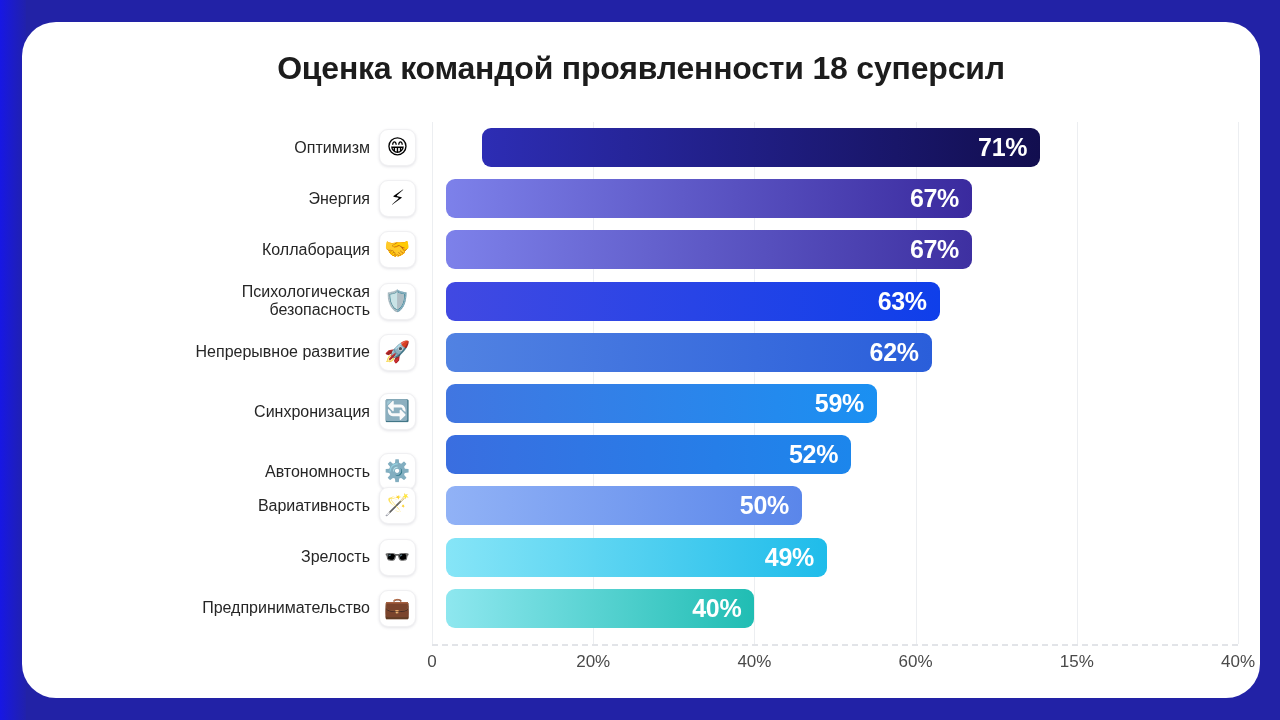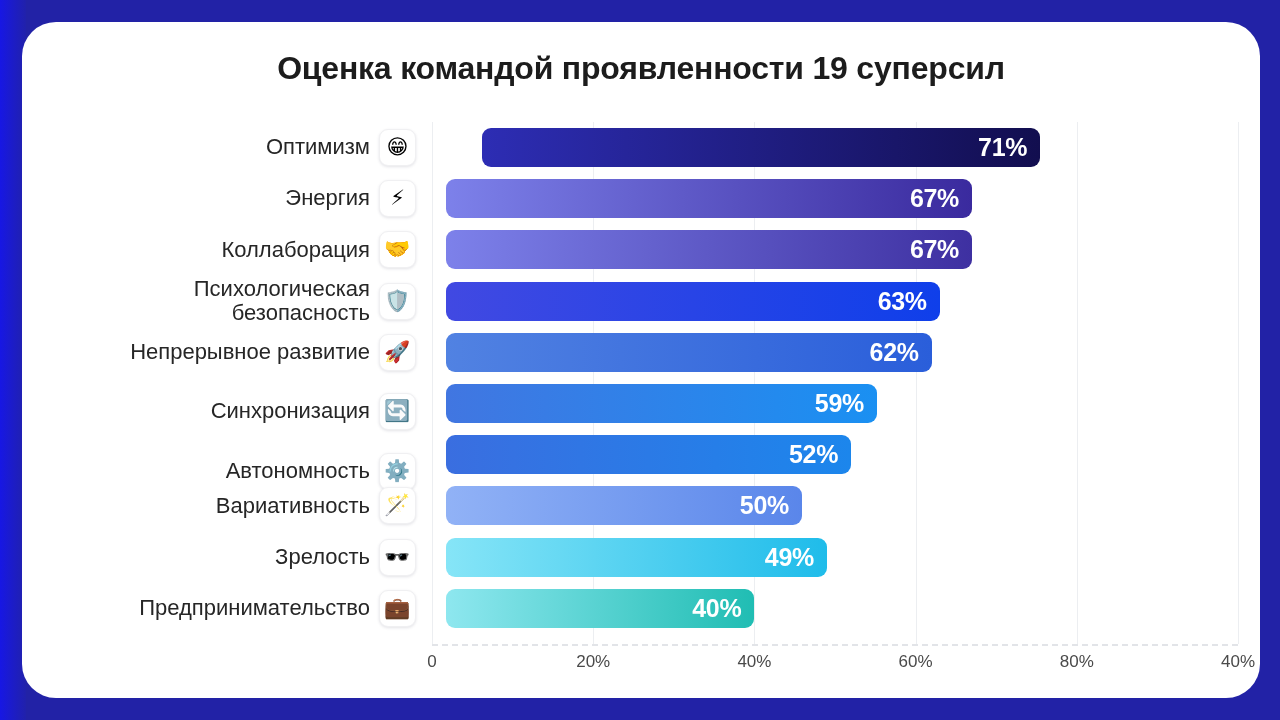--- a/index.html
+++ b/index.html
@@ -67,21 +67,21 @@
     left: 0;
     width: 370px;
     height: 51.2px;
     display: flex;
     align-items: center;
     justify-content: flex-end;
     gap: 9px;
   }
 
   .cat-label {
-    font-size: 22px;
+    font-size: 16px;
     color: #262626;
     text-align: right;
     line-height: 1.12;
     white-space: pre-line;
   }
 
   .cat-icon {
     width: 37px;
     height: 37px;
     min-width: 37px;
@@ -182,21 +182,21 @@
     white-space: nowrap;
   }
 </style>
 </head>
 <body>
 
 <div id="bg-left-glow"></div>
 
 <div id="card">
 
-  <div id="chart-title">Оценка командой проявленности 19 суперсил</div>
+  <div id="chart-title">Оценка командой проявленности 18 суперсил</div>
 
   <div id="plot">
 
     <div id="cat-col">
         <div class="cat-row" style="top: 0px;">
           <div class="cat-label">Оптимизм</div>
           <div class="cat-icon">😁</div>
         </div>
         <div class="cat-row" style="top: 51.2px;">
           <div class="cat-label">Энергия</div>
@@ -297,19 +297,19 @@
             <div class="bar" style="width: 308.4px; background: linear-gradient(90deg, rgb(142, 231, 239) 0%, rgb(32, 189, 179) 100%);">
               <span class="bar-value">40%</span>
             </div>
           </div>
         </div>
       <div id="xticks">
           <div class="xtick" style="left: 0px;">0</div>
           <div class="xtick" style="left: 161.2px;">20%</div>
           <div class="xtick" style="left: 322.4px;">40%</div>
           <div class="xtick" style="left: 483.6px;">60%</div>
-          <div class="xtick" style="left: 644.8px;">80%</div>
+          <div class="xtick" style="left: 644.8px;">15%</div>
           <div class="xtick" style="left: 806px;">40%</div>
         </div>
     </div>
 
   </div>
 </div>
 
 </body></html>

